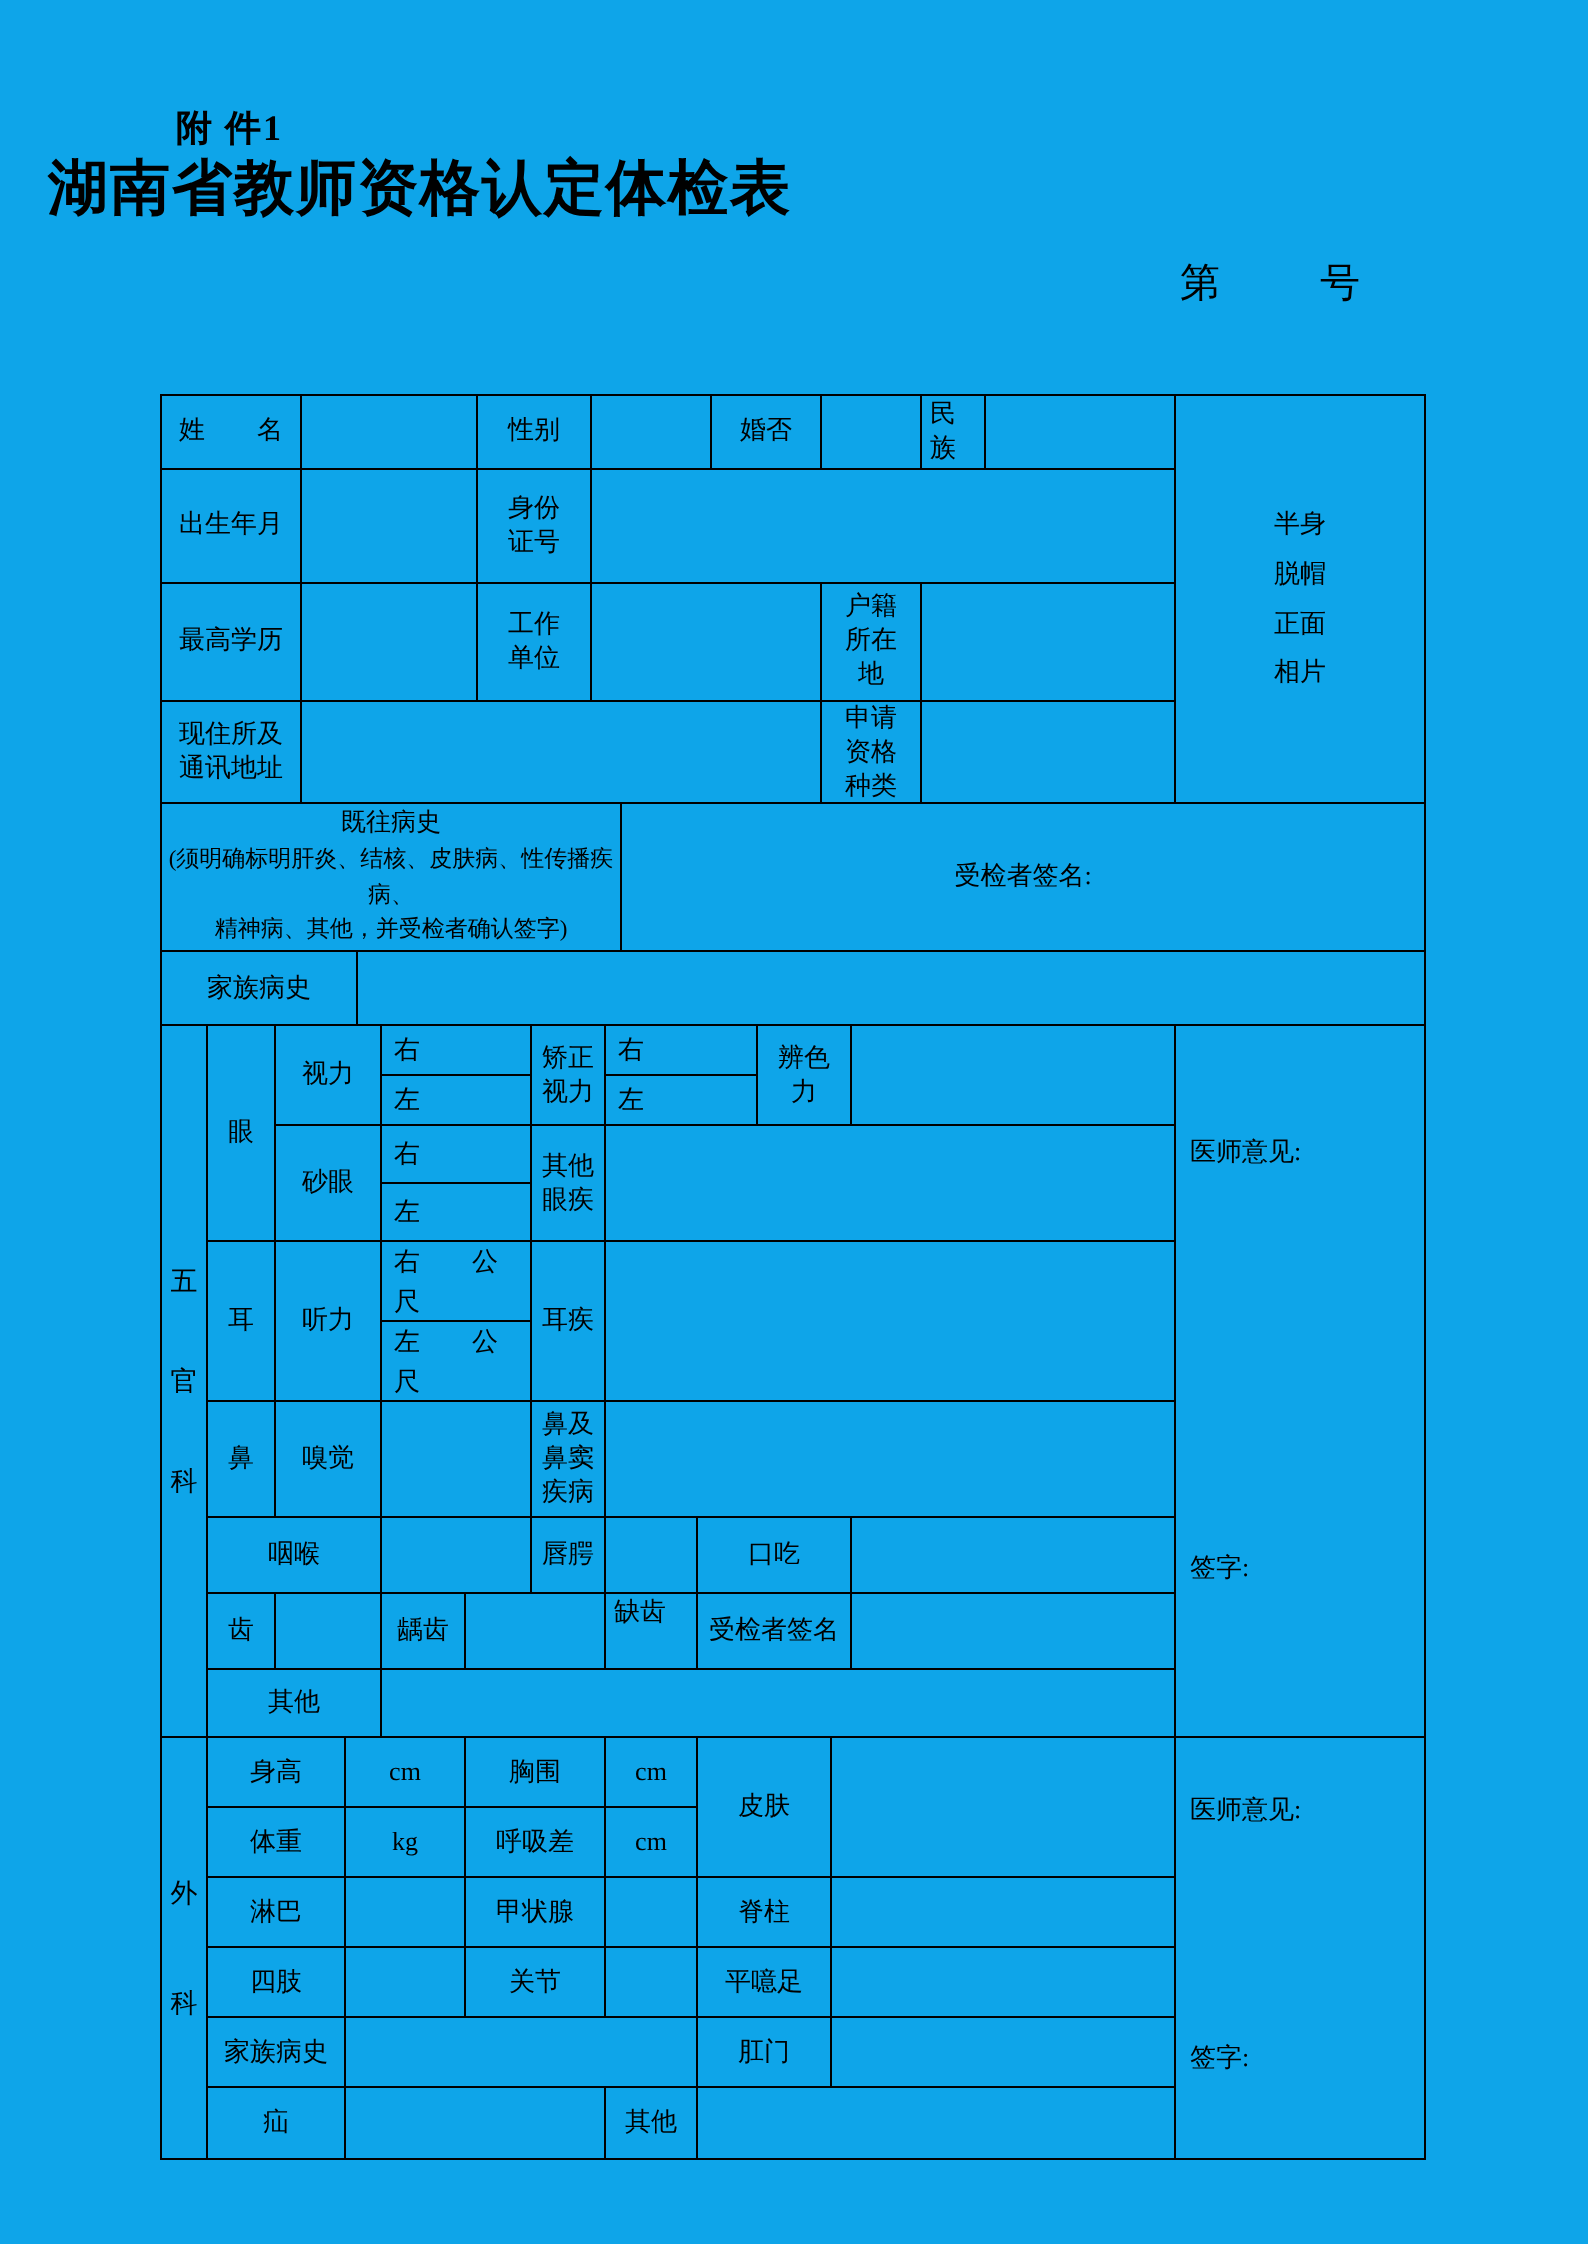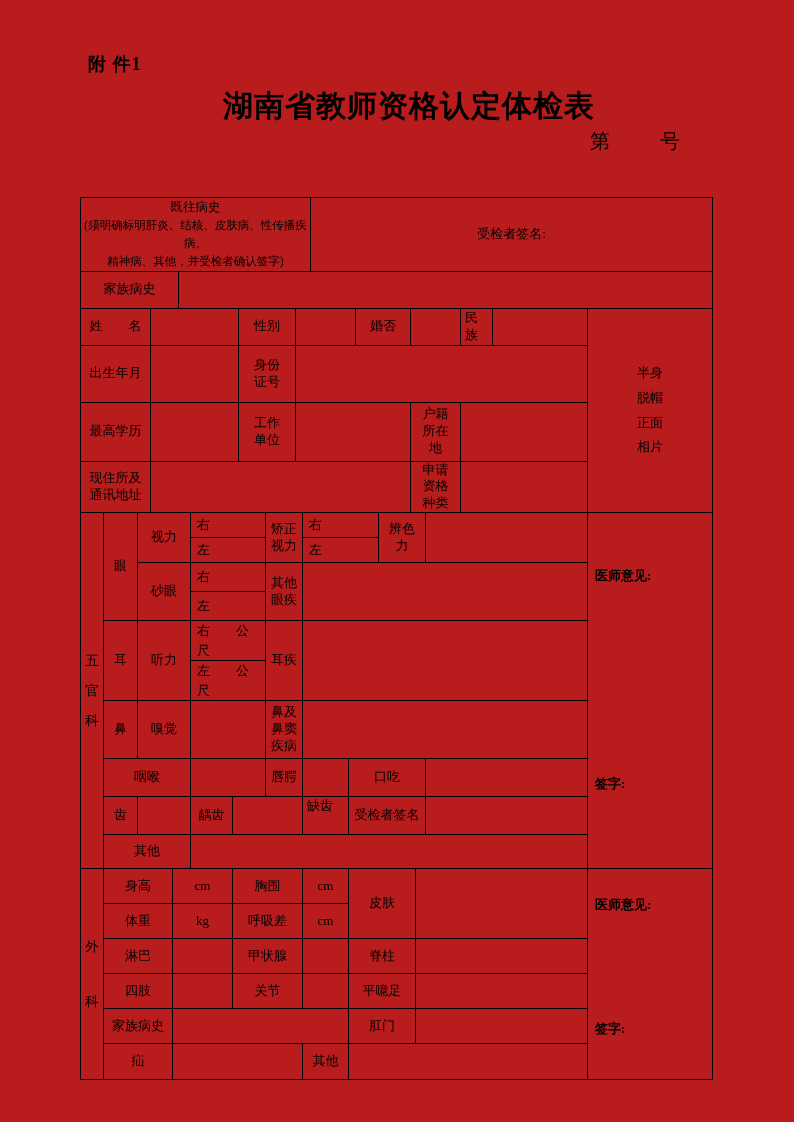--- a/index.html
+++ b/index.html
@@ -1,93 +1,69 @@
 <!DOCTYPE html>
 <html><head>
 <meta charset="utf-8">
 <style>
   * { box-sizing: border-box; margin: 0; padding: 0; }
   html,body { background:#ffffff; }
   .sheet {
     position: relative;
     width: 794px; height: 1122px;
-    background: #b91c1c;
+    background: #0ea5e9;
     font-family: "Liberation Serif", serif;
     color: #000;
     overflow: hidden;
   }
   .attachment { position:absolute; left:88px; top:52px; font-size:18px; font-weight:bold; letter-spacing:1px; }
-  .title { position:absolute; left:0; right:0; top:86px; text-align:center; font-size:30px; font-weight:bold; letter-spacing:1px;margin-left:24px; }
+  .title { position:absolute; left:0; right:0; top:74px; text-align:left; font-size:30px; font-weight:bold; letter-spacing:1px;margin-left:24px; }
   .serial { position:absolute; left:590px; top:128px; font-size:20px; display:flex; gap:50px; }
   .form { position:absolute; left:80px; top:197px; width:632px; }
   table { border-collapse:collapse; table-layout:fixed; width:632px; }
   .form table + table { margin-top:-1px; }
   td {
     border:1px solid #000;
     padding:0 2px;
     font-size:13px;
     text-align:center;
     vertical-align:middle;
     line-height:1.3;
     overflow:hidden;
   }
   .ml { white-space:pre-line; }
   .tl { text-align:left; vertical-align:top; padding:1px 4px; }
   .lft { text-align:left; padding-left:6px; }
   .note-cell { font-size:12.5px; line-height:1.55; }
   .note-cell .note { font-size:11.5px; display:block; white-space:pre-line; }
   .photo-cell { line-height:1.9; font-size:13px; }
   .vlabel { padding:0; font-size:13.5px; }
-  .vlabel-ent { line-height:30px; }
+  .vlabel-ent { line-height:50px; }
   .vlabel-surg { line-height:55px; }
   .opinion-cell { position:relative; }
-  .opinion-label { position:absolute; left:7px; font-size:13px; white-space:nowrap;font-weight:bold; }
+  .opinion-label { position:absolute; left:7px; font-size:13px; white-space:nowrap; }
   .op1-ent { top:55px; }
   .op2-ent { top:263px; }
   .op1-surg { top:28px; }
   .op2-surg { top:152px; }
   .hear { text-align:left; padding-left:6px; white-space:pre-line; line-height:1.5; }
 </style>
 </head>
 <body>
 
 <div class="sheet">
 
   <div class="attachment">附 件1</div>
   <div class="title">湖南省教师资格认定体检表</div>
   <div class="serial">
     <span>第</span>
     <span>号</span>
   </div>
 
   <div class="form">
-
-    <table>
-      <colgroup>
-        <col style="width:98px">
-          <col style="width:132px">
-          <col style="width:402px">
-      </colgroup>
-      <tbody>
-          <tr style="height:70px">
-        <td colspan="2" class="note-cell">
-          <span>既往病史</span>
-          <span class="note">(须明确标明肝炎、结核、皮肤病、性传播疾病、
-精神病、其他，并受检者确认签字)</span>
-        </td>
-        <td>
-          <span>受检者签名:</span>
-        </td>
-      </tr>
-      <tr style="height:37px">
-        <td>家族病史</td>
-        <td colspan="2"></td>
-      </tr>
-    </tbody>
-      </table>
 
     <table>
       <colgroup>
         <col style="width:70px">
           <col style="width:88px">
           <col style="width:57px">
         <col style="width:60px">
           <col style="width:55px">
           <col style="width:50px">
         <col style="width:32px">
@@ -127,20 +103,44 @@
 地</td>
         <td colspan="2"></td>
       </tr>
       <tr style="height:48px">
         <td class="ml">现住所及
 通讯地址</td>
         <td colspan="4"></td>
         <td class="ml">申请
 资格
 种类</td>
+        <td colspan="2"></td>
+      </tr>
+    </tbody>
+      </table>
+
+    <table>
+      <colgroup>
+        <col style="width:98px">
+          <col style="width:132px">
+          <col style="width:402px">
+      </colgroup>
+      <tbody>
+          <tr style="height:70px">
+        <td colspan="2" class="note-cell">
+          <span>既往病史</span>
+          <span class="note">(须明确标明肝炎、结核、皮肤病、性传播疾病、
+精神病、其他，并受检者确认签字)</span>
+        </td>
+        <td>
+          <span>受检者签名:</span>
+        </td>
+      </tr>
+      <tr style="height:37px">
+        <td>家族病史</td>
         <td colspan="2"></td>
       </tr>
     </tbody>
       </table>
 
     <table>
       <colgroup>
         <col style="width:23px">
           <col style="width:34px">
           <col style="width:53px">

